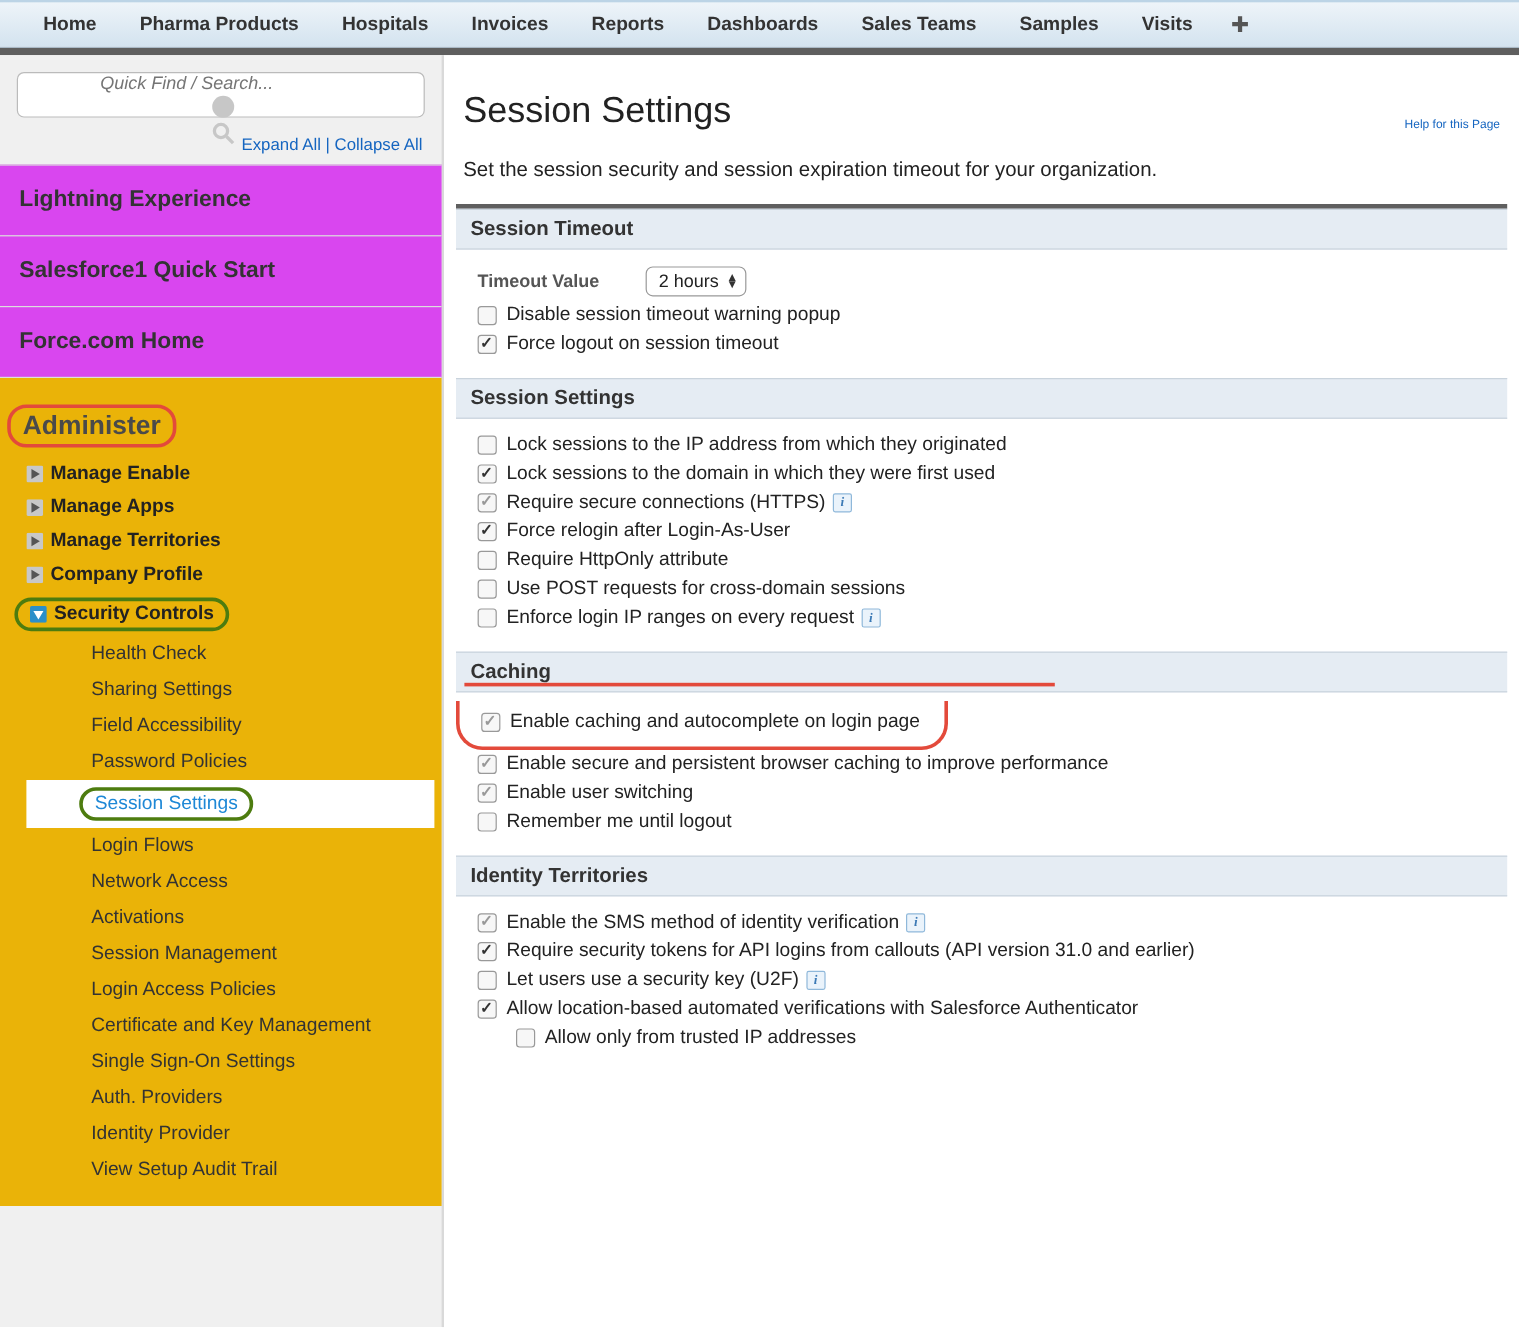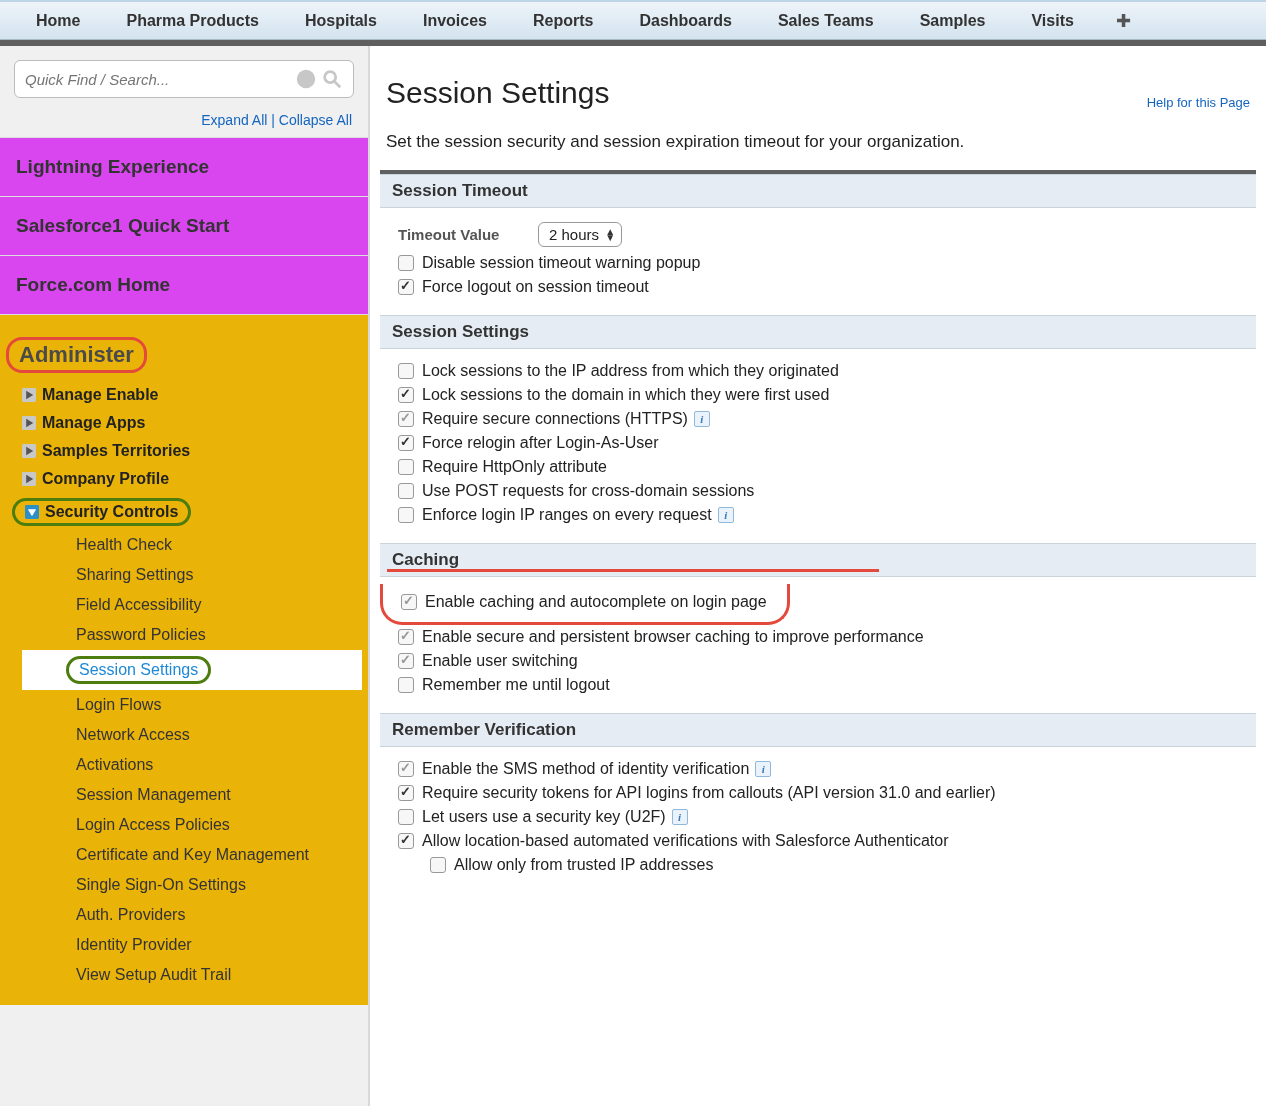--- a/index.html
+++ b/index.html
@@ -12,21 +12,20 @@
   }
   
   .topnav {
     background: linear-gradient(#eef4f9, #d3e3ef);
     border-top: 2px solid #bcd4e6;
     border-bottom: 1px solid #a9b9c6;
     padding: 0 18px;
     display: flex;
     align-items: center;
     height: 40px;
-    gap: 10px;
   }
   .topnav .tab {
     font-weight: bold;
     font-size: 16px;
     color: #333;
     padding: 0 18px;
     cursor: pointer;
     white-space: nowrap;
   }
   .topnav .plus {
@@ -57,20 +56,21 @@
     padding: 14px 14px 6px 14px;
   }
   .search-box {
     display: flex;
     align-items: center;
     background: #fff;
     border: 1px solid #bbb;
     border-radius: 6px;
     height: 38px;
     padding: 0 10px;
+    flex-direction: column;
   }
   .search-box input {
     flex: 1;
     border: none;
     outline: none;
     font-size: 15px;
     color: #888;
     font-style: italic;
     background: transparent;
   }
@@ -174,21 +174,21 @@
     align-items: flex-end;
     padding: 20px 6px 4px 6px;
   }
   .main-head h1 {
     font-size: 30px;
     font-weight: normal;
     color: #222;
   }
   .help-link {
     color: #1565c0;
-    font-size: 13px;
+    font-size: 10px;
     text-decoration: none;
     cursor: pointer;
   }
   .main-desc {
     padding: 18px 6px 18px 6px;
     font-size: 17px;
     color: #222;
   }
   .gray-bar-thin {
     height: 4px;
@@ -374,21 +374,21 @@
                 </svg></span>
             <span class="node-label">Manage Apps</span>
           </div>
         </li>
         <li>
           <div class="node-row">
             <span class="arrow"><svg viewBox="0 0 10 10">
                   <rect x="0" y="0" width="10" height="10" rx="1" fill="#c8c8c8"></rect>
                   <polygon points="3,2 8,5 3,8" fill="#555"></polygon>
                 </svg></span>
-            <span class="node-label">Samples Territories</span>
+            <span class="node-label">Manage Territories</span>
           </div>
         </li>
         <li>
           <div class="node-row">
             <span class="arrow"><svg viewBox="0 0 10 10">
                   <rect x="0" y="0" width="10" height="10" rx="1" fill="#c8c8c8"></rect>
                   <polygon points="3,2 8,5 3,8" fill="#555"></polygon>
                 </svg></span>
             <span class="node-label">Company Profile</span>
           </div>
@@ -509,21 +509,21 @@
       <div class="chk-row">
           <span class="cb checked dim"></span>
           <span>Enable user switching</span>
         </div>
       <div class="chk-row">
           <span class="cb"></span>
           <span>Remember me until logout</span>
         </div>
     </div>
 
-    <div class="panel-section-head">Remember Verification</div>
+    <div class="panel-section-head">Identity Territories</div>
     <div class="panel-body">
       <div class="chk-row">
           <span class="cb checked dim"></span>
           <span>Enable the SMS method of identity verification</span>
           <span class="info-icon">i</span>
         </div>
       <div class="chk-row">
           <span class="cb checked"></span>
           <span>Require security tokens for API logins from callouts (API version 31.0 and earlier)</span>
         </div>

